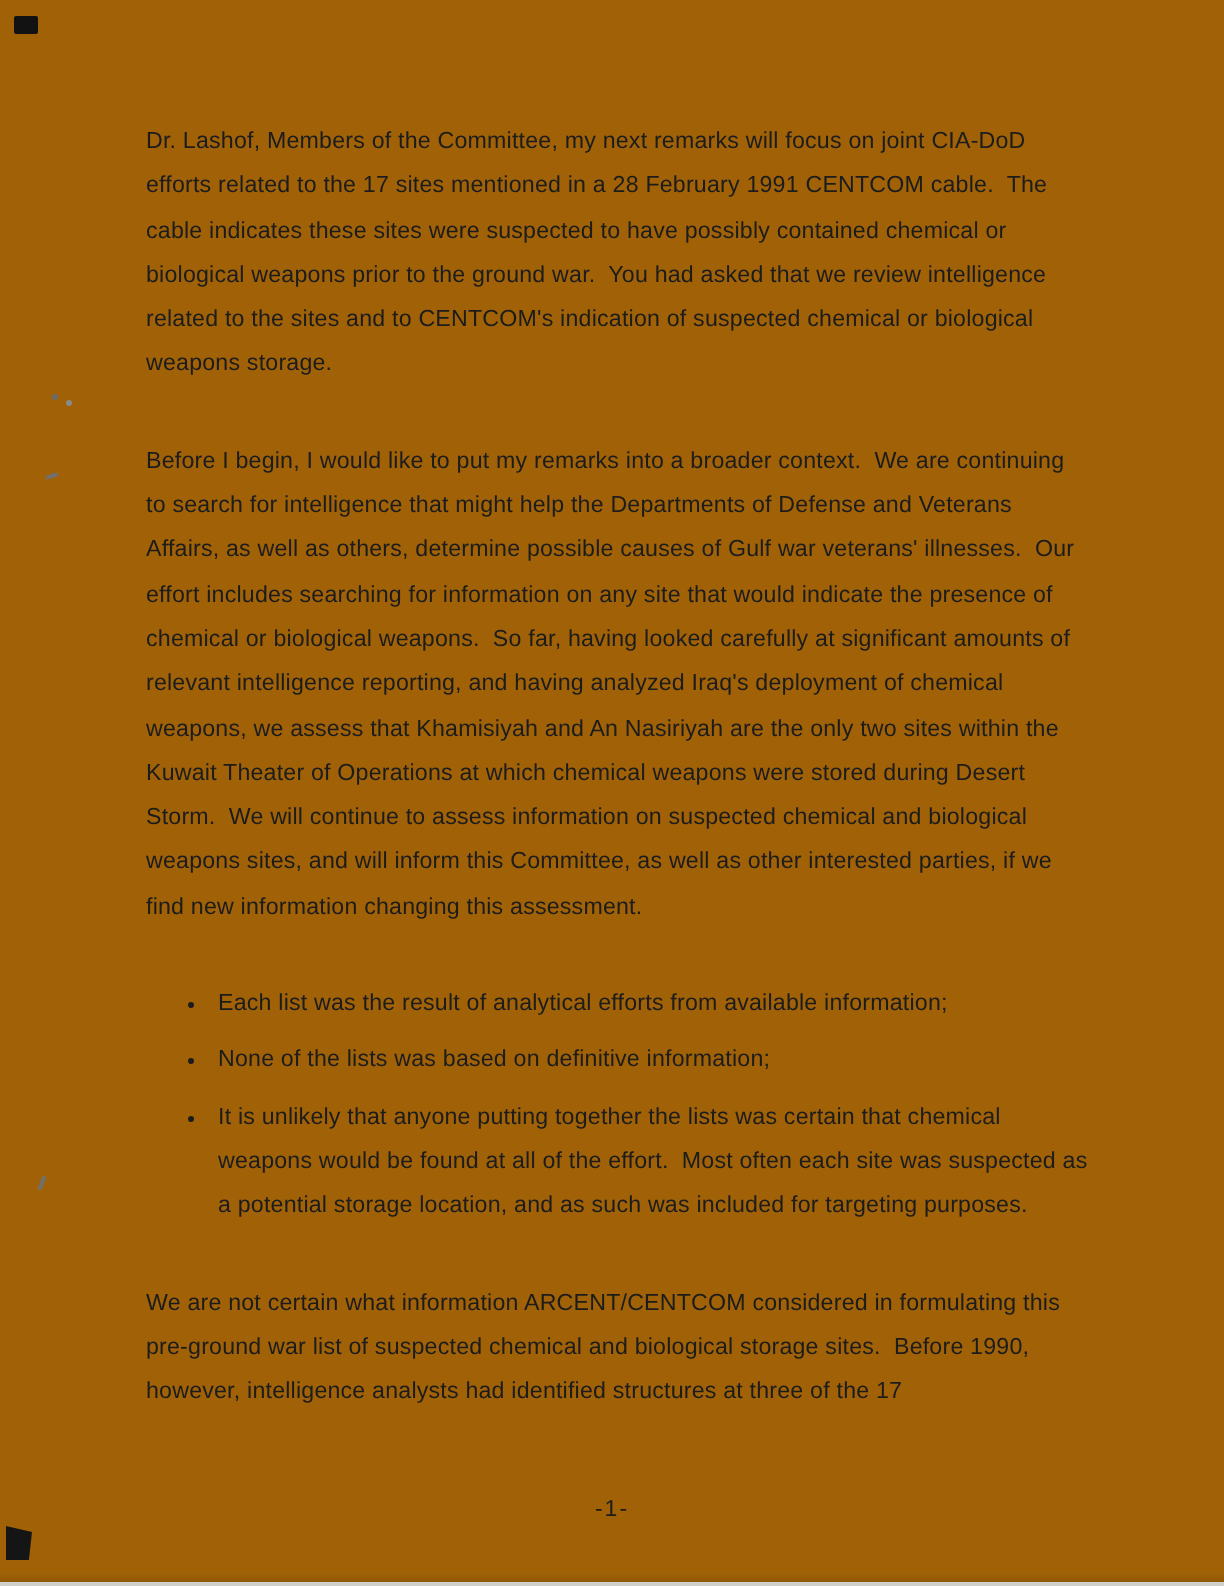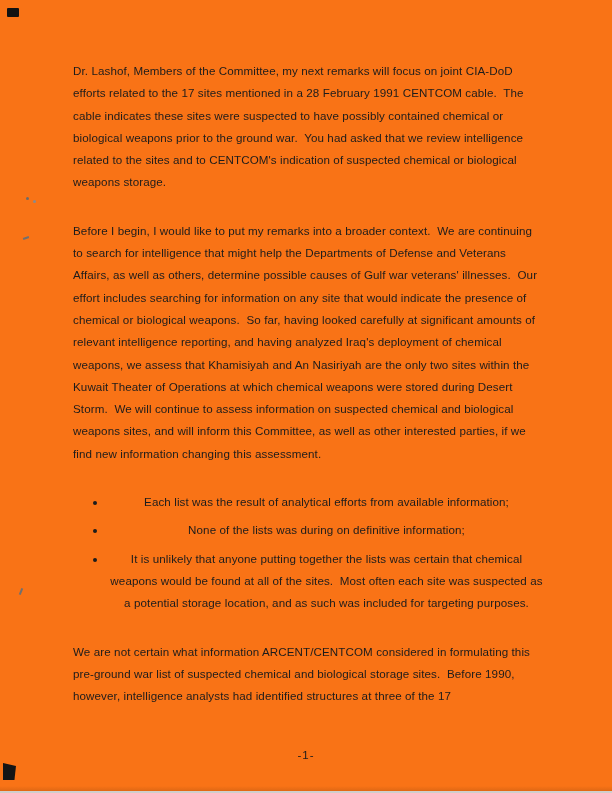--- a/index.html
+++ b/index.html
@@ -5,21 +5,21 @@
   html, body {
     margin: 0;
     padding: 0;
     background: #e8e8e6;
   }
   .page {
     position: relative;
     width: 612px;
     height: 793px;
     margin: 0;
-    background: #f97316;
+    background: #a16207;
     font-family: "Liberation Sans", sans-serif;
     color: #1c1c1c;
     overflow: hidden;
   }
   .content {
     position: absolute;
     top: 60px;
     left: 73px;
     right: 68px;
     font-size: 11.6px;
@@ -32,21 +32,20 @@
   }
   .bullet-list {
     margin: 0 0 26px 0;
     padding: 0 0 0 34px;
     list-style: disc;
   }
   .bullet-list li {
     margin: 0 0 6px 0;
     padding-left: 2px;
     white-space: pre-wrap;
-    text-align: center;
   }
   .page-footer {
     position: absolute;
     bottom: 32px;
     left: 0;
     width: 100%;
     text-align: center;
     font-size: 11.5px;
     letter-spacing: 1px;
   }
@@ -92,22 +91,22 @@
   <div class="artifact margin-mark-3"></div>
 
   <div class="content">
     <p>Dr. Lashof, Members of the Committee, my next remarks will focus on joint CIA-DoD efforts related to the 17 sites mentioned in a 28 February 1991 CENTCOM cable.  The cable indicates these sites were suspected to have possibly contained chemical or biological weapons prior to the ground war.  You had asked that we review intelligence related to the sites and to CENTCOM's indication of suspected chemical or biological weapons storage.</p>
 
     <p>Before I begin, I would like to put my remarks into a broader context.  We are continuing to search for intelligence that might help the Departments of Defense and Veterans Affairs, as well as others, determine possible causes of Gulf war veterans' illnesses.  Our effort includes searching for information on any site that would indicate the presence of  chemical or biological weapons.  So far, having looked carefully at significant amounts of relevant intelligence reporting, and having analyzed Iraq's deployment of chemical weapons, we assess that Khamisiyah and An Nasiriyah are the only two sites within the Kuwait Theater of Operations at which chemical weapons were stored during Desert Storm.  We will continue to assess information on suspected chemical and biological weapons sites, and will inform this Committee, as well as other interested parties, if we find new information changing this assessment.</p>
 
 
     <ul class="bullet-list">
       <li>Each list was the result of analytical efforts from available information;</li>
-      <li>None of the lists was during on definitive information;</li>
-      <li>It is unlikely that anyone putting together the lists was certain that chemical weapons would be found at all of the sites.  Most often each site was suspected as a potential storage location, and as such was included for targeting purposes.</li>
+      <li>None of the lists was based on definitive information;</li>
+      <li>It is unlikely that anyone putting together the lists was certain that chemical weapons would be found at all of the effort.  Most often each site was suspected as a potential storage location, and as such was included for targeting purposes.</li>
     </ul>
 
     <p>We are not certain what information ARCENT/CENTCOM considered in formulating this pre-ground war list of suspected chemical and biological storage sites.  Before 1990, however, intelligence analysts had identified structures at three of the 17</p>
   </div>
 
   <div class="page-footer">
     <span>-1-</span>
   </div>
 
   <div class="artifact artifact-bottom-left"></div>

